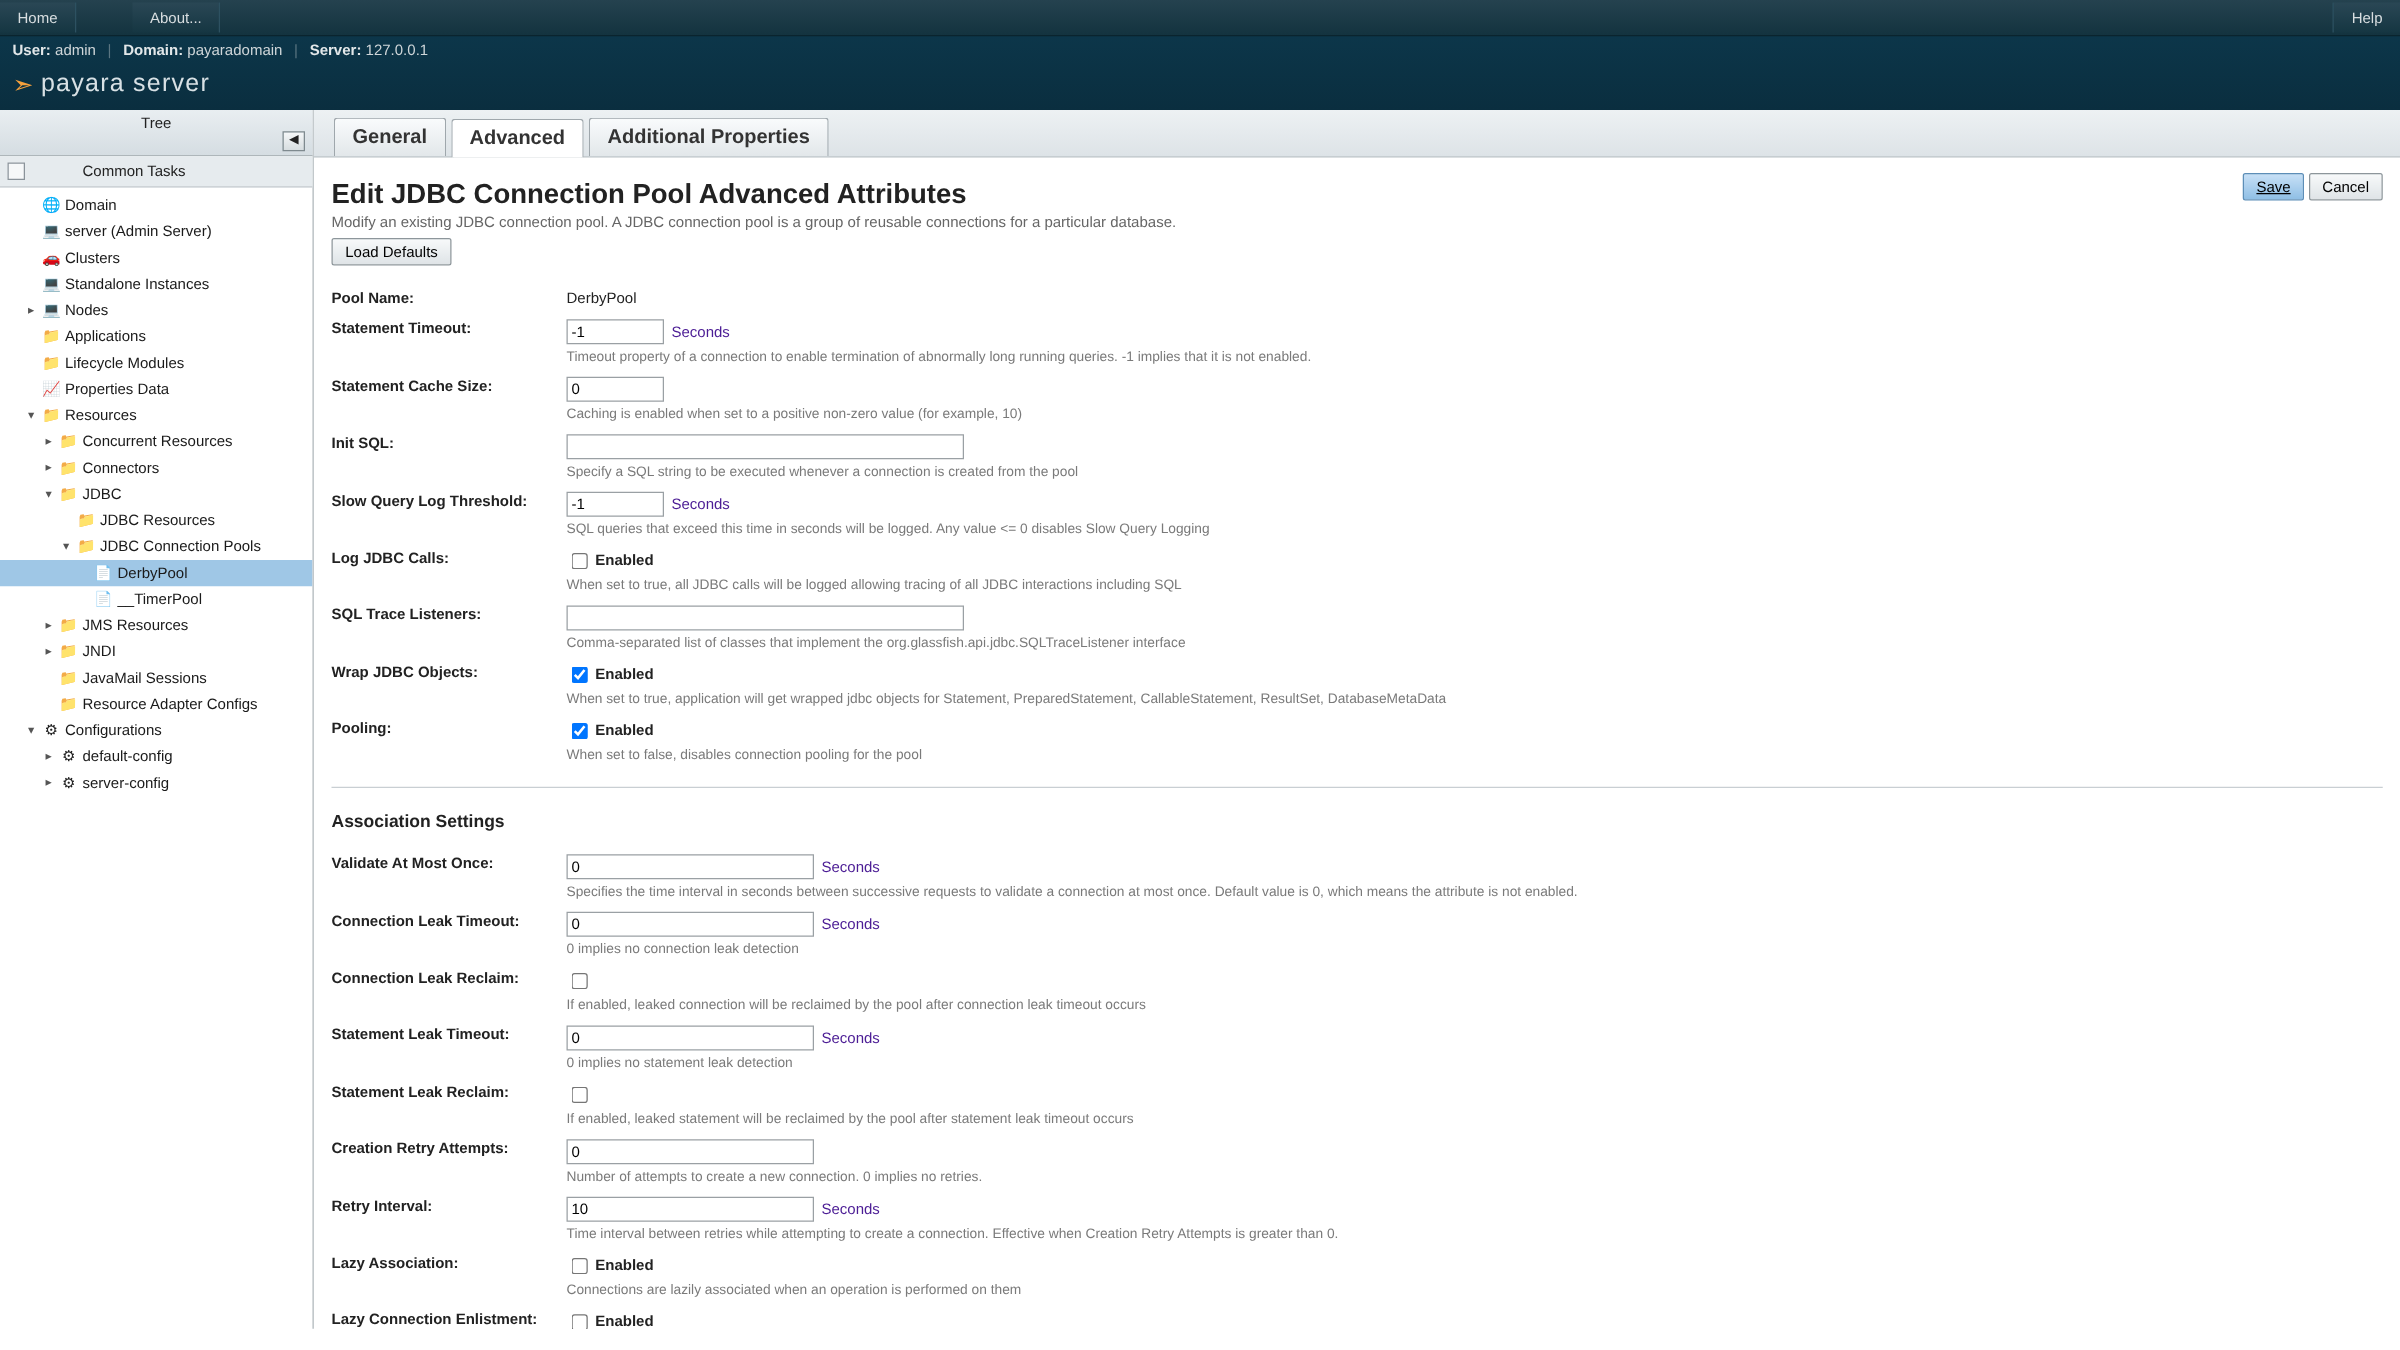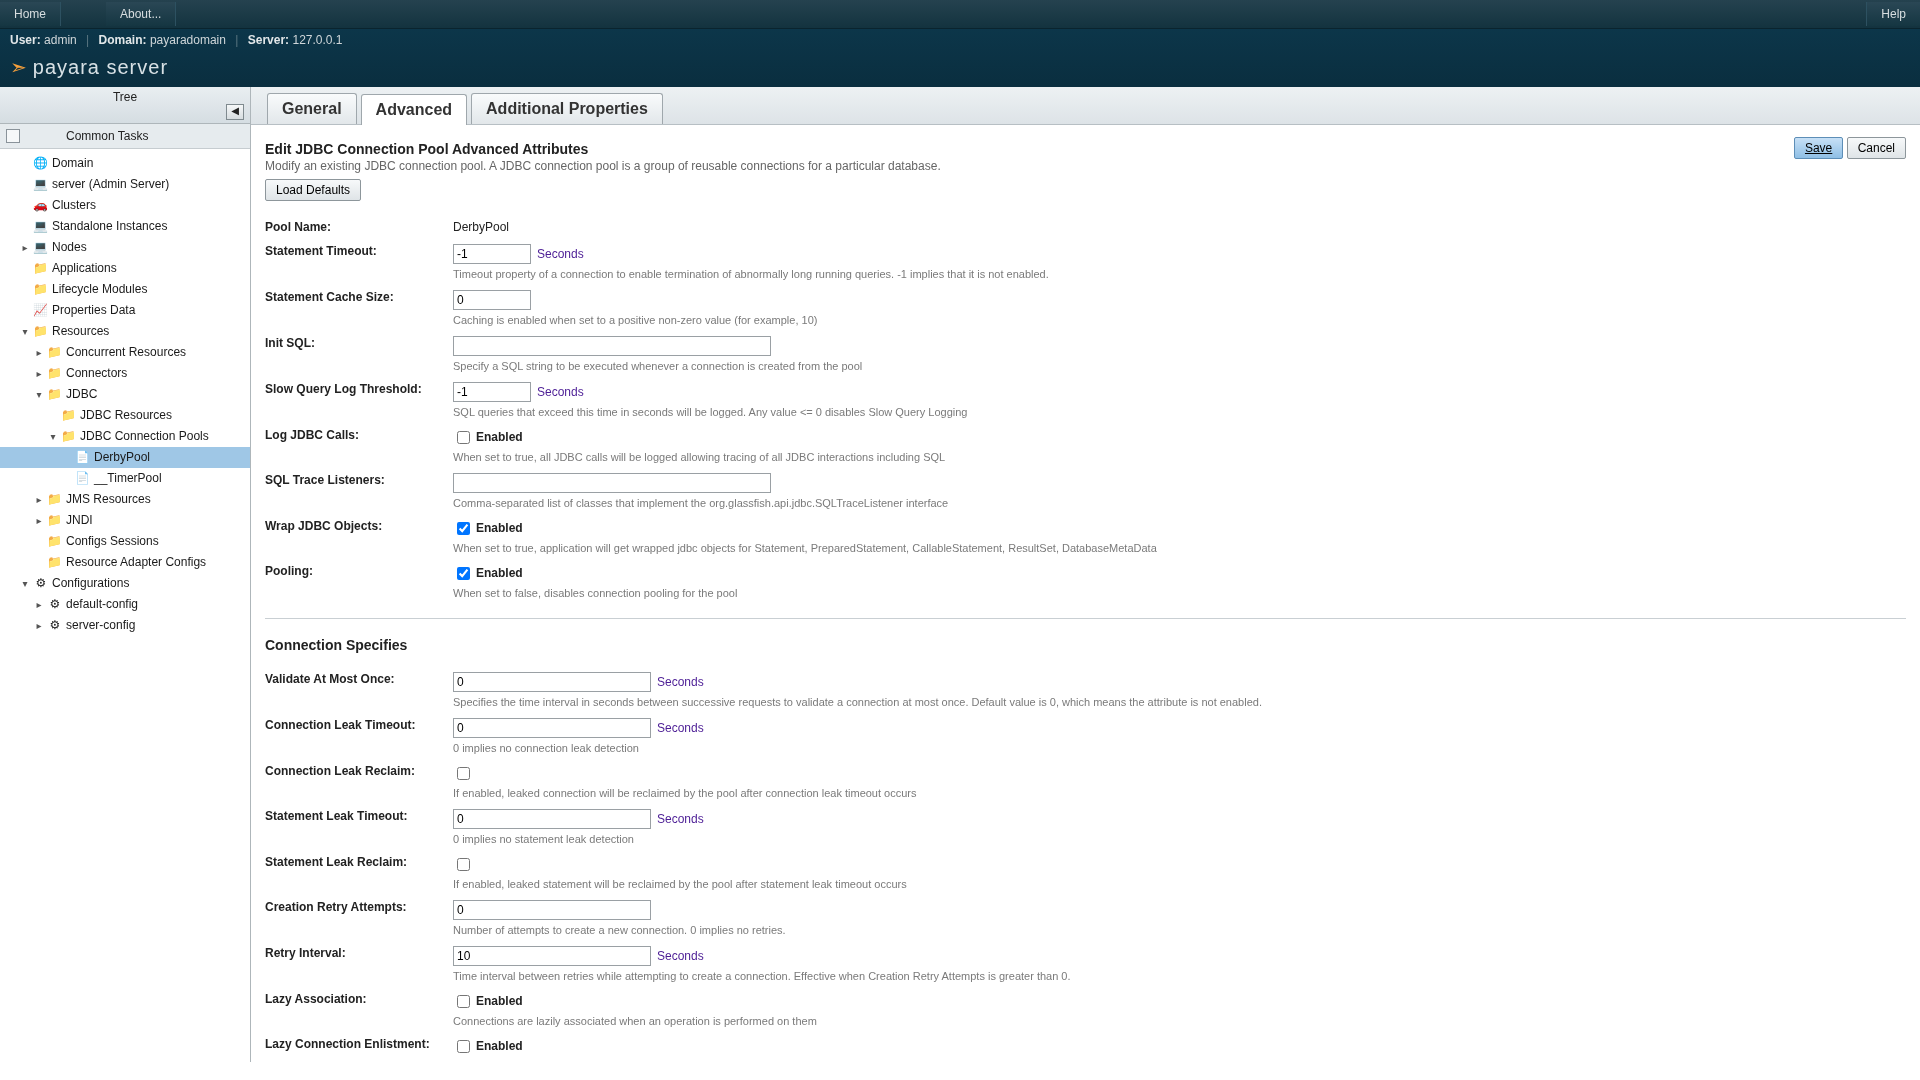--- a/index.html
+++ b/index.html
@@ -30,21 +30,21 @@
 .ind1{padding-left:20px;}
 .ind2{padding-left:34px;}
 .ind3{padding-left:48px;}
 .ind4{padding-left:62px;}
 .main{flex:1;display:flex;flex-direction:column;overflow:hidden;}
 .tabs{background:linear-gradient(#edf1f3,#dde3e7);border-bottom:1px solid #b7bfc4;padding:6px 16px 0;display:flex;}
 .tabs .t{border:1px solid #9fa7ac;border-bottom:none;background:linear-gradient(#f9fbfc,#e2e7ea);padding:6px 14px;margin-right:4px;font-weight:bold;color:#333;cursor:pointer;border-radius:3px 3px 0 0;font-size:16px;}
 .tabs .t.active{background:#fff;position:relative;top:1px;}
 .content{overflow:auto;padding:12px 14px 20px;flex:1;}
 .titlebar{display:flex;align-items:flex-start;}
-.titlebar h1{font-size:14px;margin:4px 0 2px;font-weight:bold;color:#222;}
+.titlebar h1{font-size:22px;margin:4px 0 2px;font-weight:bold;color:#222;}
 .titlebar .btns{margin-left:auto;}
 .btn{border:1px solid #8d969b;background:linear-gradient(#f7f9fa,#dfe4e7);padding:3px 10px;font-size:12px;cursor:pointer;border-radius:2px;}
 .btn.primary{background:linear-gradient(#c7e0f6,#8fbfe5);border-color:#5d8eb7;text-decoration:underline;}
 .desc{color:#666;font-size:12px;margin-bottom:6px;}
 .formtbl{margin-top:14px;border-collapse:collapse;}
 .formtbl td{padding:5px 8px 5px 0;vertical-align:top;font-size:12px;}
 .formtbl td.lbl{font-weight:bold;width:180px;white-space:nowrap;color:#222;}
 .hint{color:#7a7a7a;font-size:11px;margin-top:4px;}
 .unit{margin-left:6px;color:#4c1d95;}
 input[type=text]{border:1px solid #9aa0a4;padding:2px 3px;font-size:12px;}
@@ -178,21 +178,21 @@
           <a>JMS Resources</a>
         </div>
       <div class="node ind2">
           <span class="car">▸</span>
           <span class="ic">📁</span>
           <a>JNDI</a>
         </div>
       <div class="node ind2">
           <span class="car"></span>
           <span class="ic">📁</span>
-          <a>Configs Sessions</a>
+          <a>JavaMail Sessions</a>
         </div>
       <div class="node ind2">
           <span class="car"></span>
           <span class="ic">📁</span>
           <a>Resource Adapter Configs</a>
         </div>
       <div class="node ind1">
           <span class="car">▾</span>
           <span class="ic">⚙</span>
           <a>Configurations</a>
@@ -264,21 +264,21 @@
               <td><input type="checkbox" class="cb" checked="" style=""><b>Enabled</b><div class="hint">When set to true, application will get wrapped jdbc objects for Statement, PreparedStatement, CallableStatement, ResultSet, DatabaseMetaData</div></td>
             </tr>
         <tr>
               <td class="lbl">Pooling:</td>
               <td><input type="checkbox" class="cb" checked="" style=""><b>Enabled</b><div class="hint">When set to false, disables connection pooling for the pool</div></td>
             </tr>
       </tbody>
         </table>
 
       <hr class="sep">
-      <h2 class="sec">Connection Specifies</h2>
+      <h2 class="sec">Association Settings</h2>
 
       <table class="formtbl">
         <tbody>
             <tr>
               <td class="lbl">Validate At Most Once:</td>
               <td><input type="text" class="m" value="0" style=""><span class="unit">Seconds</span><div class="hint">Specifies the time interval in seconds between successive requests to validate a connection at most once. Default value is 0, which means the attribute is not enabled.</div></td>
             </tr>
         <tr>
               <td class="lbl">Connection Leak Timeout:</td>
               <td><input type="text" class="m" value="0" style=""><span class="unit">Seconds</span><div class="hint">0 implies no connection leak detection</div></td>

